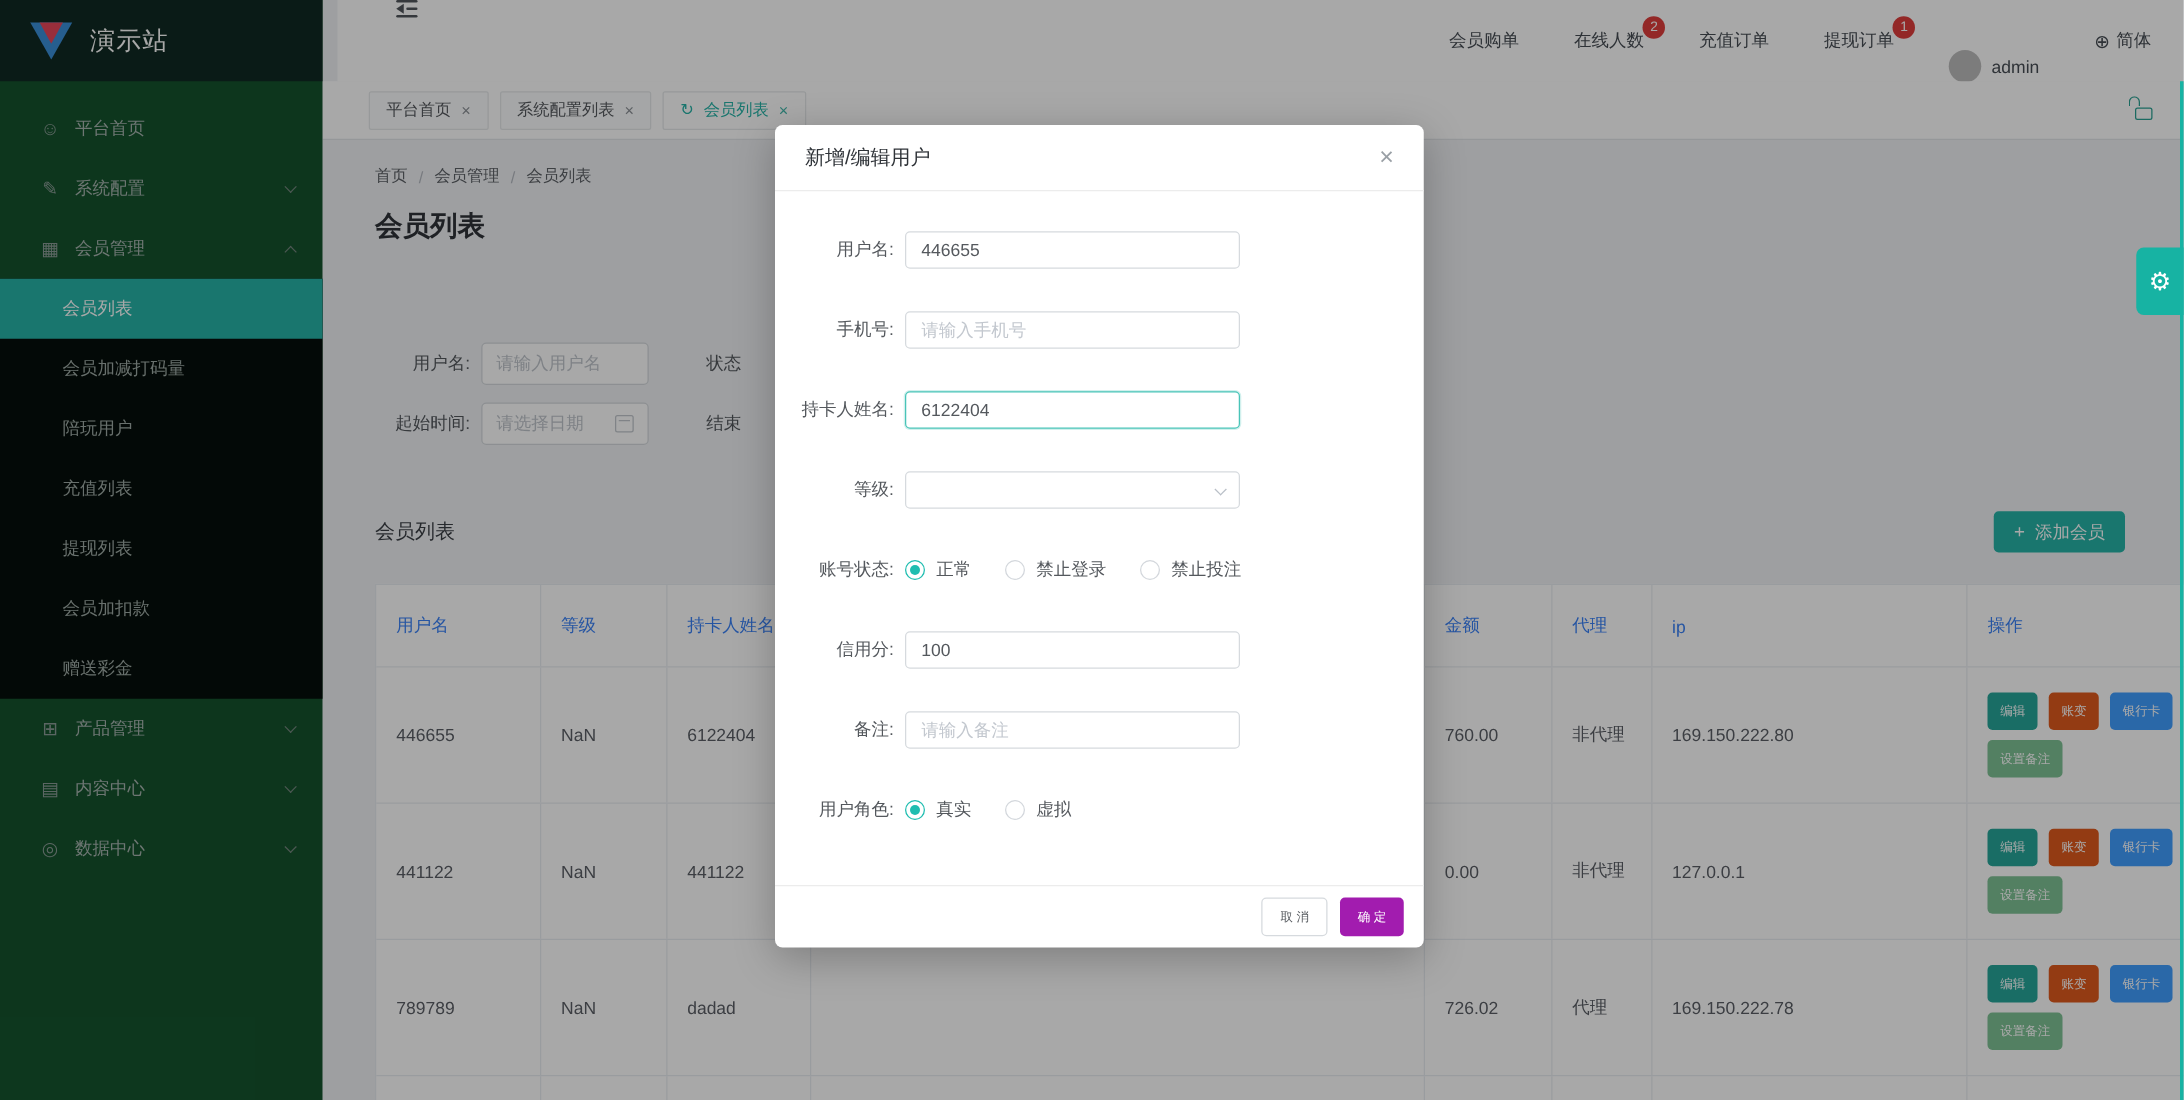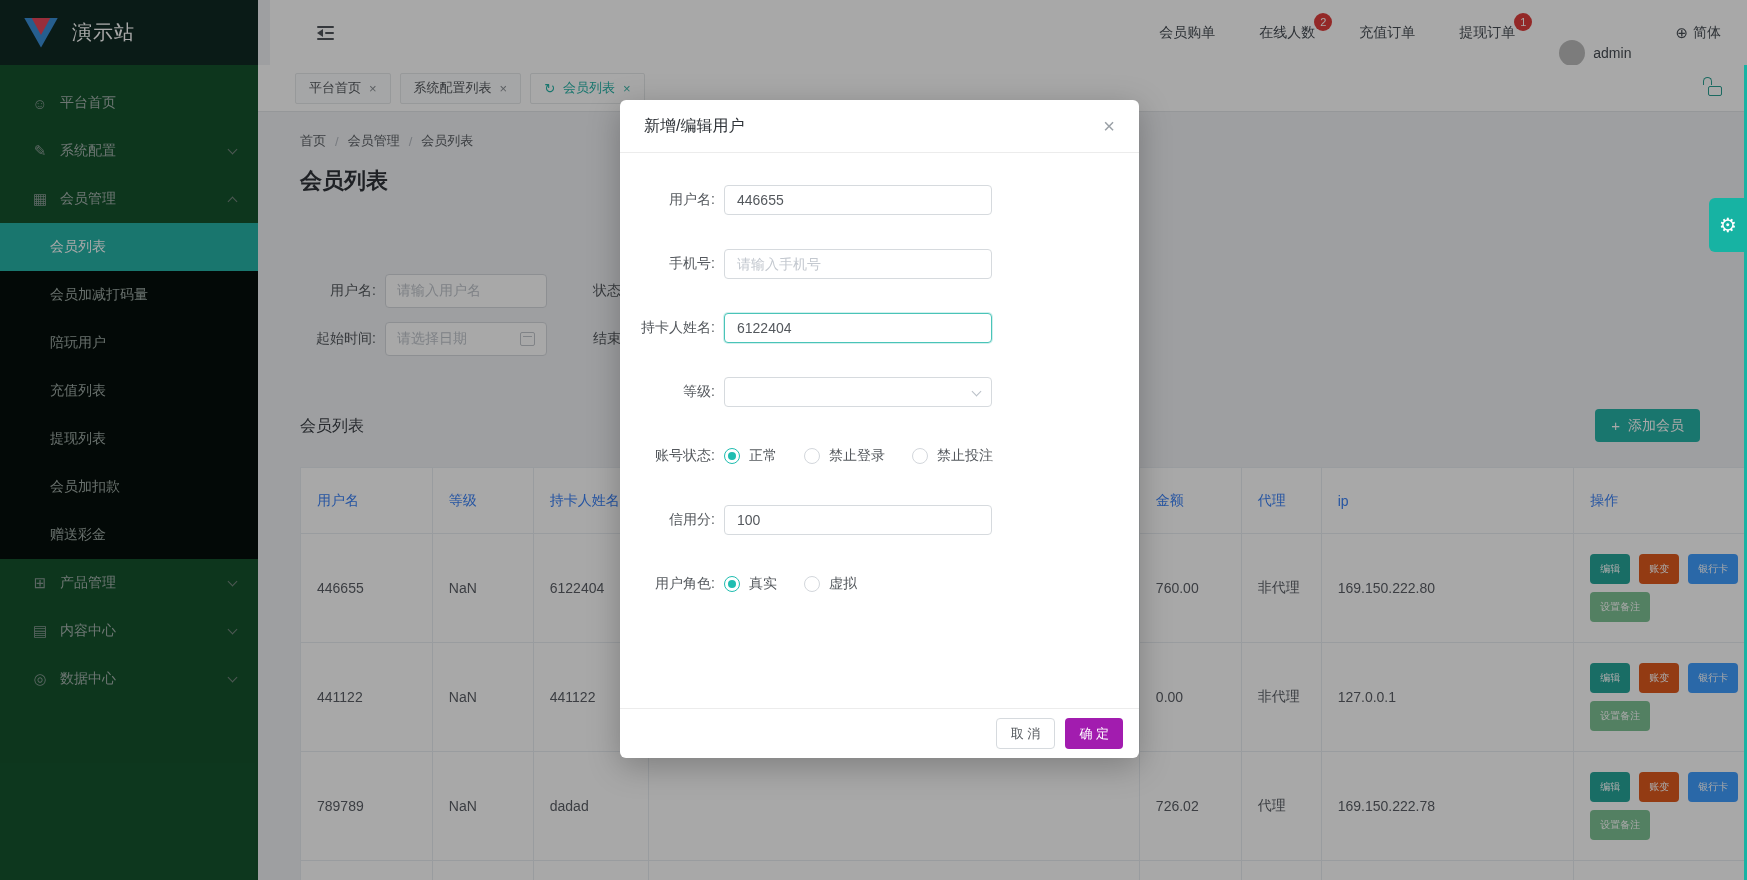--- a/index.html
+++ b/index.html
@@ -18,21 +18,21 @@
   .mi-icon{width:20px;margin-right:10px;font-size:15px;color:#8b9c96;flex:none;text-align:center;}
   .mi-spacer{flex:1;}
   .chev{width:7px;height:7px;border-right:1.5px solid #76867f;border-bottom:1.5px solid #76867f;transform:rotate(45deg);margin-top:-4px;flex:none;}
   .chev.up{transform:rotate(-135deg);margin-top:4px;}
   .submenu{background:#060f0b;}
   .sub-item{height:48px;display:flex;align-items:center;padding-left:50px;color:#9faba6;font-size:14px;cursor:pointer;}
   .sub-item.active{background:#26b3a7;color:#fff;}
 
   
   .main{position:absolute;left:258px;right:0;top:0;bottom:0;}
-  .topbar{position:absolute;left:12px;right:0;top:0;height:65px;background:#fff;display:flex;align-items:center;padding:0 26px 0 47px;}
+  .topbar{position:absolute;left:12px;right:0;top:0;height:65px;background:#fff;display:flex;padding:0 26px 0 47px;}
   .collapse-icon{width:17px;height:14px;position:relative;cursor:pointer;}
   .collapse-icon i{position:absolute;left:0;right:0;height:2px;background:#51565c;border-radius:1px;}
   .collapse-icon i:nth-child(1){top:0;}
   .collapse-icon i:nth-child(2){top:6px;left:8px;}
   .collapse-icon i:nth-child(3){bottom:0;}
   .collapse-icon::before{content:"";position:absolute;left:0;top:3px;border-top:4px solid transparent;border-bottom:4px solid transparent;border-right:6px solid #51565c;}
   .topnav{margin-left:auto;display:flex;align-items:center;gap:44px;font-size:14px;color:#474d54;}
   .nav-item{position:relative;cursor:pointer;white-space:nowrap;}
   .nav-badge{position:absolute;top:-11px;right:-17px;min-width:18px;height:18px;border-radius:9px;background:#e03e3c;color:#fff;font-size:11px;display:flex;align-items:center;justify-content:center;padding:0 4px;}
   .user{display:flex;align-items:center;gap:8px;cursor:pointer;margin-top:40px;}
@@ -52,21 +52,21 @@
 
   .content{position:absolute;left:0;right:0;top:112px;bottom:0;background:#f0f2f5;}
   .breadcrumb{position:absolute;left:42px;top:20px;font-size:13px;color:#5d6166;display:flex;gap:9px;align-items:center;}
   .bc-sep{color:#b5bac1;}
   .page-title{position:absolute;left:42px;top:54px;font-size:22px;color:#2f3339;}
 
   .filter-row{position:absolute;left:42px;display:flex;align-items:center;}
   .fr1{top:162px;}
   .fr2{top:210px;}
   .f-label{width:76px;text-align:right;margin-right:9px;font-size:14px;color:#54585d;white-space:nowrap;}
-  .f-input{width:162px;height:34px;border:1px solid #d6dade;border-radius:4px;background:#fff;display:flex;align-items:center;justify-content:space-between;padding:12px 11px;font-size:14px;color:#c0c5cc;}
+  .f-input{width:134px;height:34px;border:1px solid #d6dade;border-radius:4px;background:#fff;display:flex;align-items:center;justify-content:space-between;padding:12px 11px;font-size:14px;color:#c0c5cc;}
   .f-extra{margin-left:46px;font-size:14px;color:#54585d;}
   .cal-icon{width:15px;height:14px;border:1px solid #c2c7cd;border-radius:2px;position:relative;flex:none;}
   .cal-icon::before{content:"";position:absolute;left:2px;right:2px;top:3px;height:1px;background:#c2c7cd;}
 
   .section-head{position:absolute;left:42px;right:47px;top:297px;height:33px;}
   .section-title{font-size:16px;color:#3b3f45;line-height:33px;}
   .add-btn{position:absolute;right:0;top:0;height:33px;padding:0 16px;background:#26b3a7;border:none;border-radius:4px;color:#fff;font-size:14px;display:flex;align-items:center;gap:8px;cursor:pointer;}
   .plus-glyph{font-size:15px;}
 
   .table{position:absolute;left:42px;top:355px;width:1460px;background:#fff;border:1px solid #e9edf2;}
@@ -107,21 +107,21 @@
   .m-input::placeholder{color:#c3c8cf;}
   .m-input.focused{border-color:#49c4b8;box-shadow:0 0 0 1px rgba(73,196,184,.25);}
   .m-select{margin-left:9px;width:268px;height:30px;border:1px solid #d6dade;border-radius:4px;display:flex;align-items:center;justify-content:flex-end;padding:0 11px;cursor:pointer;}
   .m-select .chev{border-color:#b9bfc7;margin-top:-2px;}
   .radio-group{display:flex;align-items:center;gap:27px;margin-left:9px;}
   .radio-opt{display:flex;align-items:center;gap:9px;font-size:14px;color:#54585d;cursor:pointer;}
   .radio{width:16px;height:16px;border:1px solid #d3d7dc;border-radius:50%;background:#fff;position:relative;flex:none;}
   .radio.checked{border-color:#1fbdb0;}
   .radio.checked::after{content:"";position:absolute;inset:3px;border-radius:50%;background:#1fbdb0;}
   .m-foot{position:absolute;left:0;right:0;bottom:0;height:50px;border-top:1px solid #ececec;display:flex;align-items:center;justify-content:flex-end;gap:10px;padding:0 16px;}
-  .btn{height:31px;padding:0 14px;border-radius:4px;font-size:13px;cursor:pointer;white-space:nowrap;}
+  .btn{height:31px;padding:0 14px;border-radius:4px;font-size:10px;cursor:pointer;white-space:nowrap;}
   .btn-plain{background:#fff;border:1px solid #d6dade;color:#54585d;}
   .btn-primary{background:#a21caf;border:none;color:#fff;}
 </style>
 </head>
 <body>
 
 <aside class="sidebar">
   <div class="logo">
     <span class="logo-mark">
         <i class="tri-outer"></i>
@@ -398,20 +398,24 @@
           <span class="radio"></span>
           <span>禁止投注</span>
         </span>
       </div>
     </div>
     <div class="m-row">
       <span class="m-label">信用分:</span>
       <input class="m-input" value="100" style="">
     </div>
     <div class="m-row">
+      <span class="m-label">备注:</span>
+      <input class="m-input" placeholder="请输入备注" style="">
+    </div>
+    <div class="m-row">
       <span class="m-label">用户角色:</span>
       <div class="radio-group">
         <span class="radio-opt">
           <span class="radio checked"></span>
           <span>真实</span>
         </span>
         <span class="radio-opt">
           <span class="radio"></span>
           <span>虚拟</span>
         </span>

